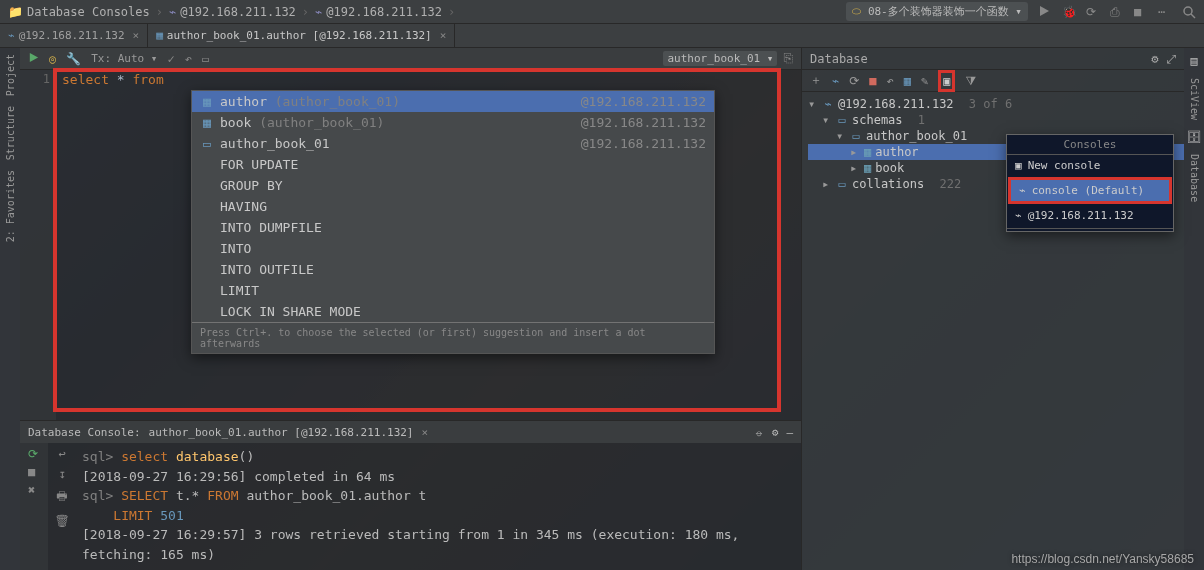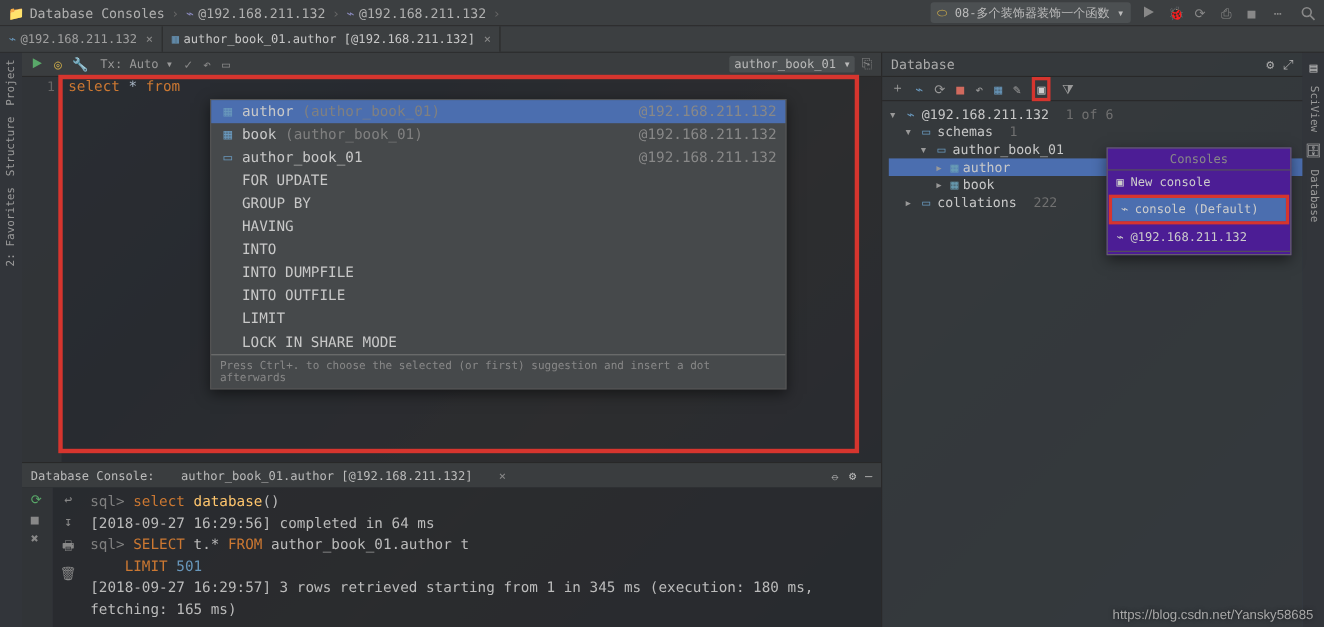--- a/index.html
+++ b/index.html
@@ -175,21 +175,21 @@
     border-top: 1px solid #282828;
     display: flex;
     flex-direction: column;
   }
   .console-head {
     height: 22px;
     background: #3a3d3f;
     display: flex;
     align-items: center;
     padding: 0 8px;
-    gap: 24px;
+    gap: 8px;
     font-size: 11px;
     color: #bbb;
   }
   .console-head .right { margin-left: auto; display: flex; gap: 8px; }
   .console-body {
     flex: 1;
     display: flex;
   }
   .console-gutter {
     width: 28px;
@@ -280,21 +280,21 @@
   .tree-icon { color: #6897bb; width: 12px; text-align: center; }
   .tree-tbl { color: #6a9fb5; }
   .arrow { color: #999; width: 10px; }
 
   
   .consoles-popup {
     position: absolute;
     top: 42px;
     right: 10px;
     width: 168px;
-    background: #4c1d95;
+    background: #0f172a;
     border: 1px solid #666;
     box-shadow: 0 4px 12px rgba(0,0,0,0.5);
     font-size: 11px;
     z-index: 40;
   }
   .cp-head { padding: 3px 8px; color: #888; border-bottom: 1px solid #555; text-align: center;}
   .cp-row { padding: 4px 8px; display: flex; align-items: center; gap: 6px; color: #ccc; cursor: pointer; }
   .cp-row.sel { background: #4b6eaf; }
   .cp-sep { border-top: 1px solid #555; margin: 2px 0; }
   .cp-red-box { border: 3px solid #d6352e; margin: 1px; }
@@ -430,25 +430,25 @@
           <div class="comp-row">
               <span class="comp-icon"></span>
               <span>GROUP BY</span>
             </div>
           <div class="comp-row">
               <span class="comp-icon"></span>
               <span>HAVING</span>
             </div>
           <div class="comp-row">
               <span class="comp-icon"></span>
+              <span>INTO DUMPFILE</span>
+            </div>
+          <div class="comp-row">
+              <span class="comp-icon"></span>
               <span>INTO</span>
-            </div>
-          <div class="comp-row">
-              <span class="comp-icon"></span>
-              <span>INTO DUMPFILE</span>
             </div>
           <div class="comp-row">
               <span class="comp-icon"></span>
               <span>INTO OUTFILE</span>
             </div>
           <div class="comp-row">
               <span class="comp-icon"></span>
               <span>LIMIT</span>
             </div>
           <div class="comp-row">
@@ -526,21 +526,21 @@
       <span class="red-mini-box">
         <span style="color:#ccc">▣</span>
       </span>
       <span class="ic">⧩</span>
     </div>
     <div class="db-tree">
       <div class="tree-row">
         <span class="arrow">▾</span>
         <span class="tree-icon">⌁</span>
         <span>@192.168.211.132</span>&nbsp;
-        <span class="tree-dim">1 of 6</span>
+        <span class="tree-dim">3 of 6</span>
       </div>
       <div class="tree-row tree-indent-1">
         <span class="arrow">▾</span>
         <span class="tree-icon">▭</span>
         <span>schemas</span>&nbsp;
         <span class="tree-dim">1</span>
       </div>
       <div class="tree-row tree-indent-2">
         <span class="arrow">▾</span>
         <span class="tree-icon">▭</span>

